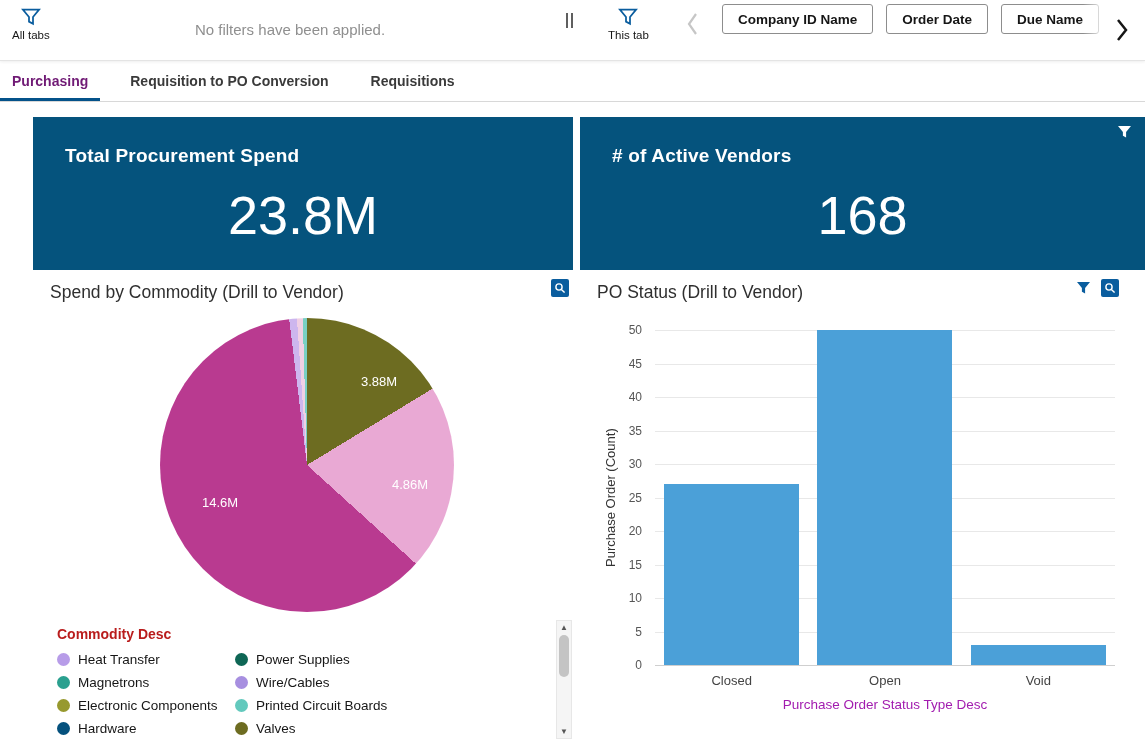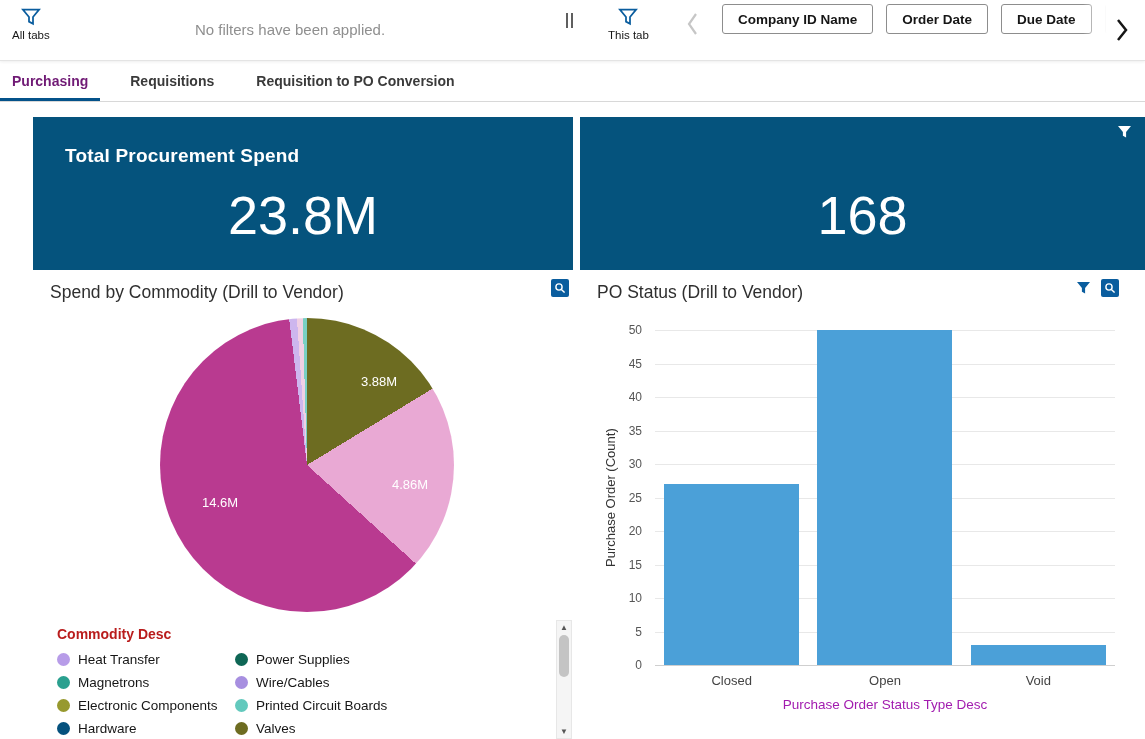--- a/index.html
+++ b/index.html
@@ -119,48 +119,49 @@
 
     <div class="chev-left">
       <svg width="14" height="26" viewBox="0 0 14 26">
         <polyline points="10,3 3,13 10,23" fill="none" stroke="#c6c6c6" stroke-width="2.2"></polyline>
       </svg>
     </div>
 
     <div class="pills">
       <button class="pill">Company ID Name</button>
       <button class="pill">Order Date</button>
-      <button class="pill">Due Date</button>
+      <button class="pill">Due Name</button>
       <button class="pill pill-clipped">V</button>
     </div>
 
     <div class="chev-right-wrap">
       <svg width="15" height="26" viewBox="0 0 15 26">
         <polyline points="4,3 12,13 4,23" fill="none" stroke="#161616" stroke-width="2.5"></polyline>
       </svg>
     </div>
   </header>
 
   <nav class="tabbar">
     <div class="tab active">
       <span>Purchasing</span>
     </div>
     <div class="tab">
+      <span>Requisition to PO Conversion</span>
+    </div>
+    <div class="tab">
       <span>Requisitions</span>
-    </div>
-    <div class="tab">
-      <span>Requisition to PO Conversion</span>
     </div>
   </nav>
 
   <section class="kpi-card kpi1">
     <h2 class="kpi-title">Total Procurement Spend</h2>
     <div class="kpi-value">23.8M</div>
   </section>
   <section class="kpi-card kpi2">
+    <h2 class="kpi-title"># of Active Vendors</h2>
     <div class="kpi-value">168</div>
     <svg class="kpi-funnel" width="17" height="16" viewBox="0 0 16 16">
       <path d="M1.5 2h13L9.6 8v5.4L6.4 11.7V8z" fill="#ffffff"></path>
     </svg>
   </section>
 
   <section class="panel pie-panel">
     <div class="panel-header">
       <h3 class="panel-title">Spend by Commodity (Drill to Vendor)</h3>
       <div class="panel-icons">

